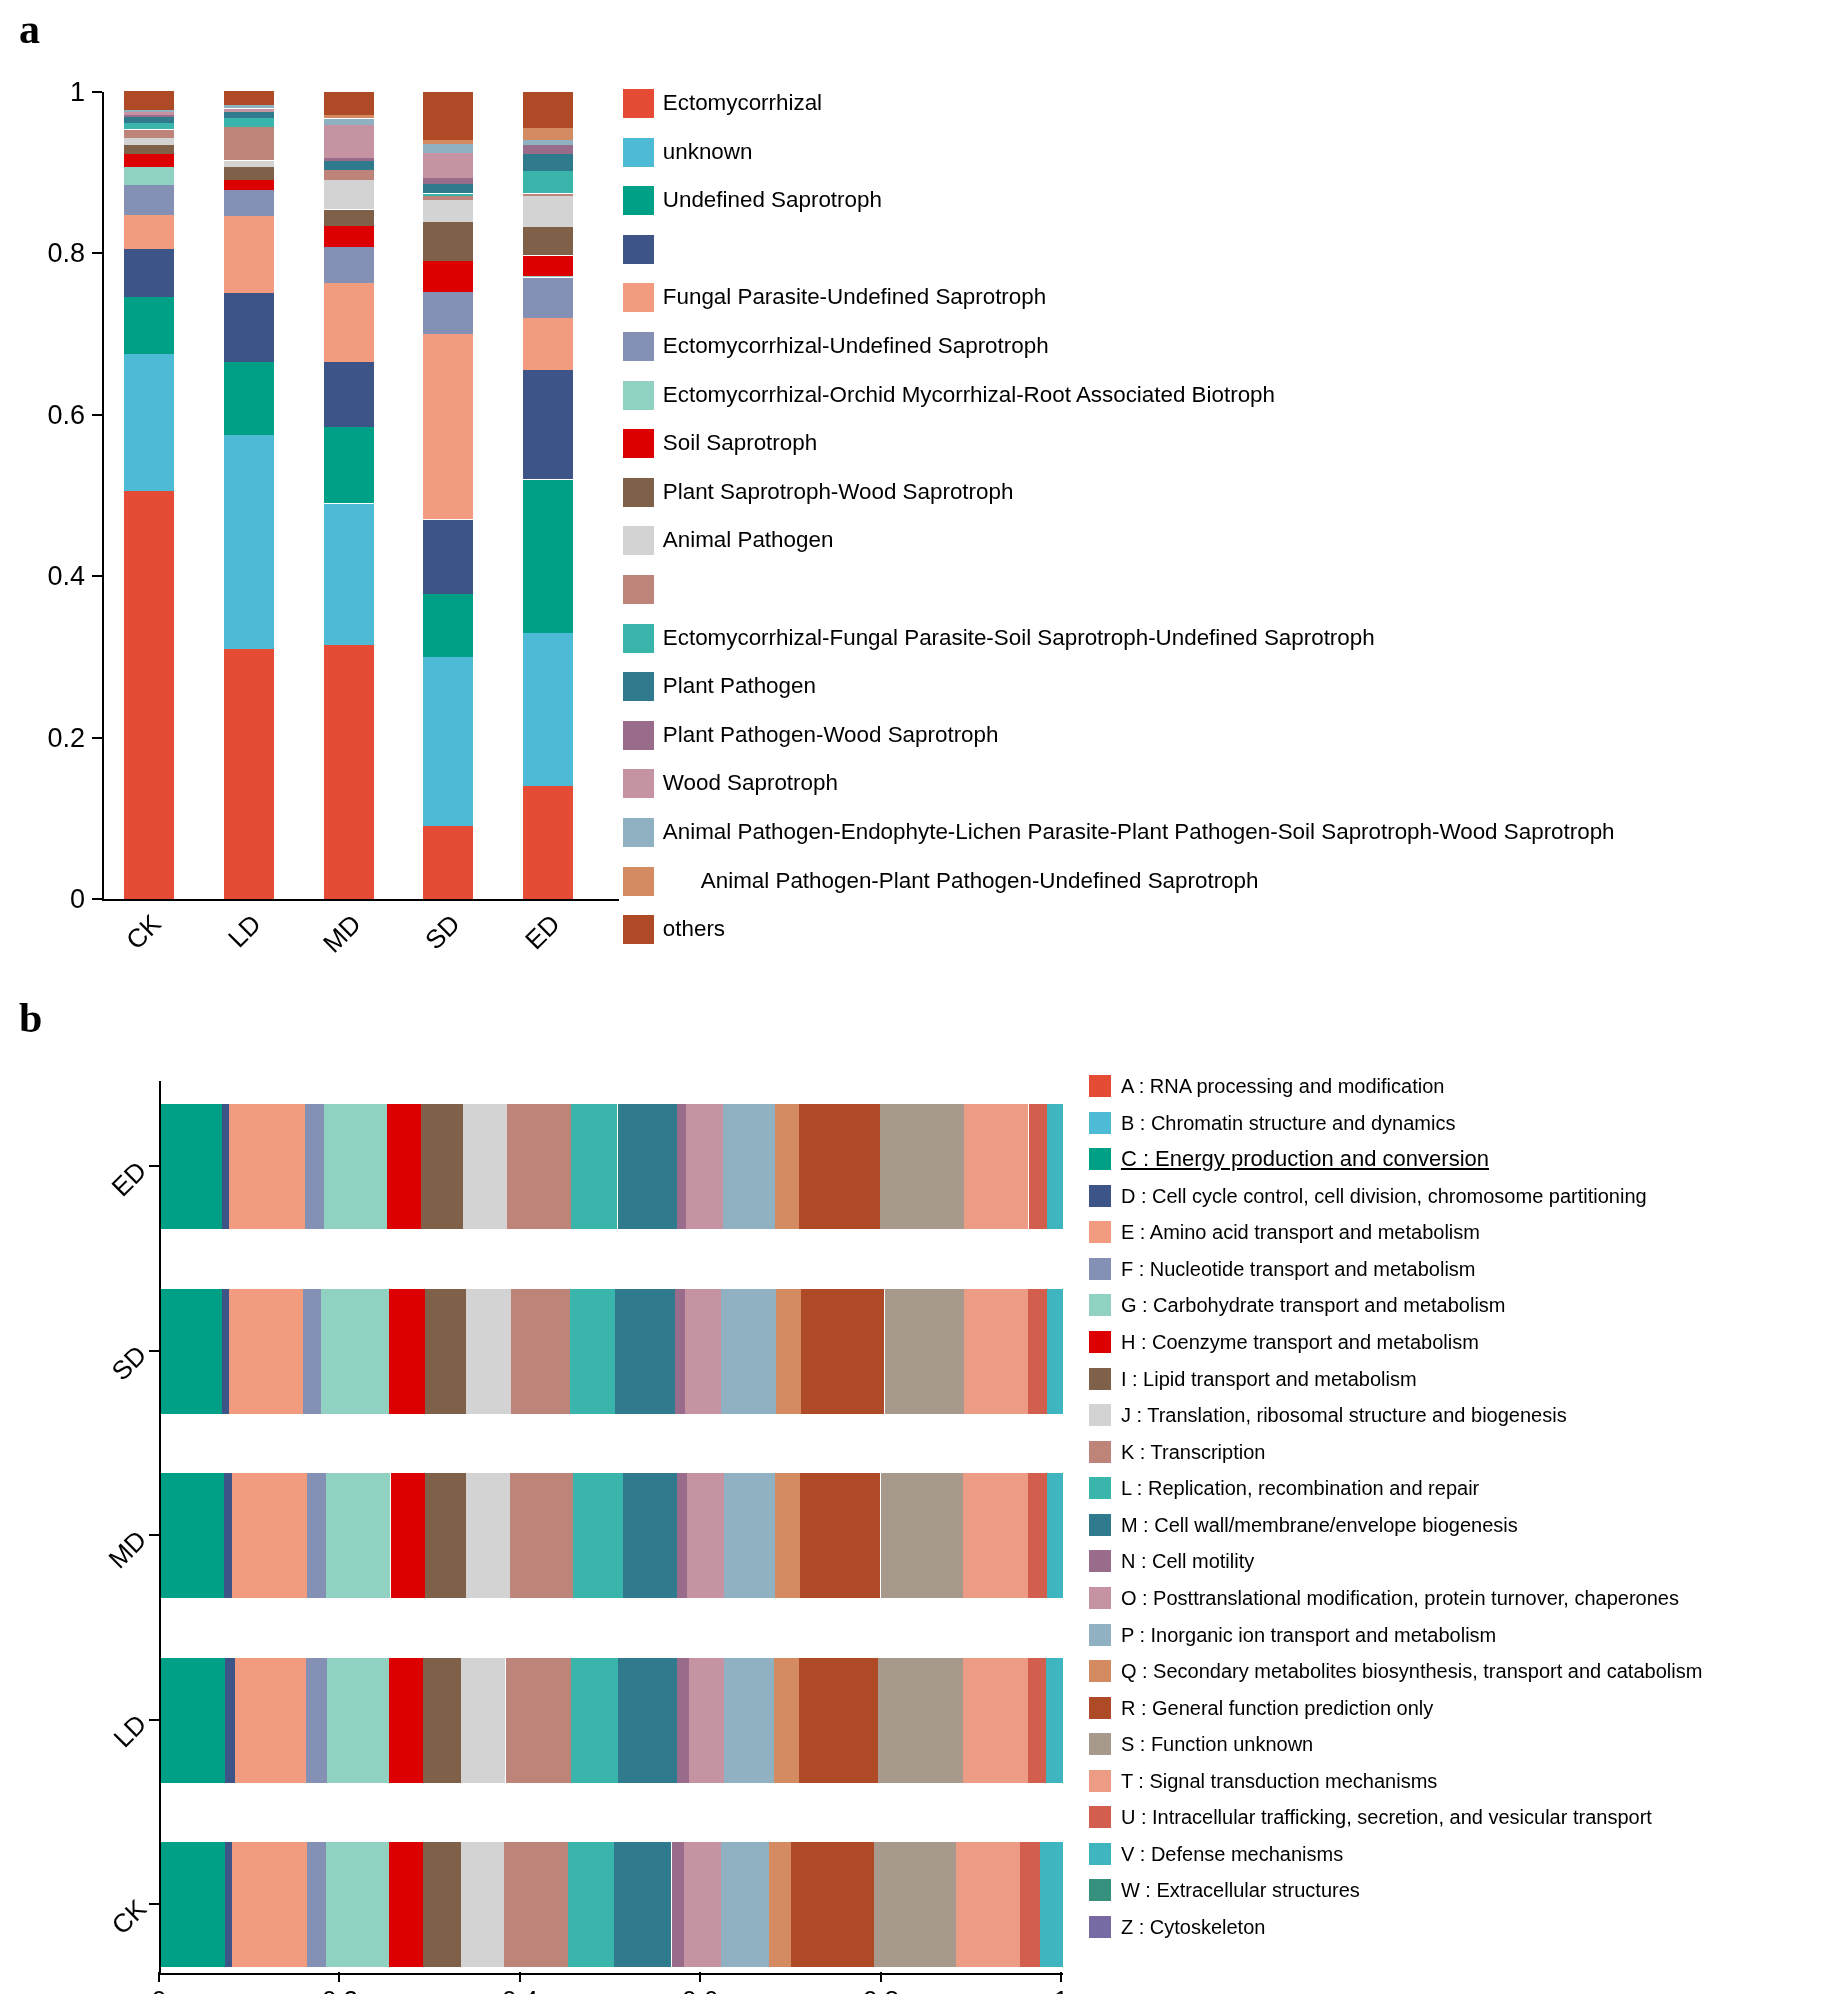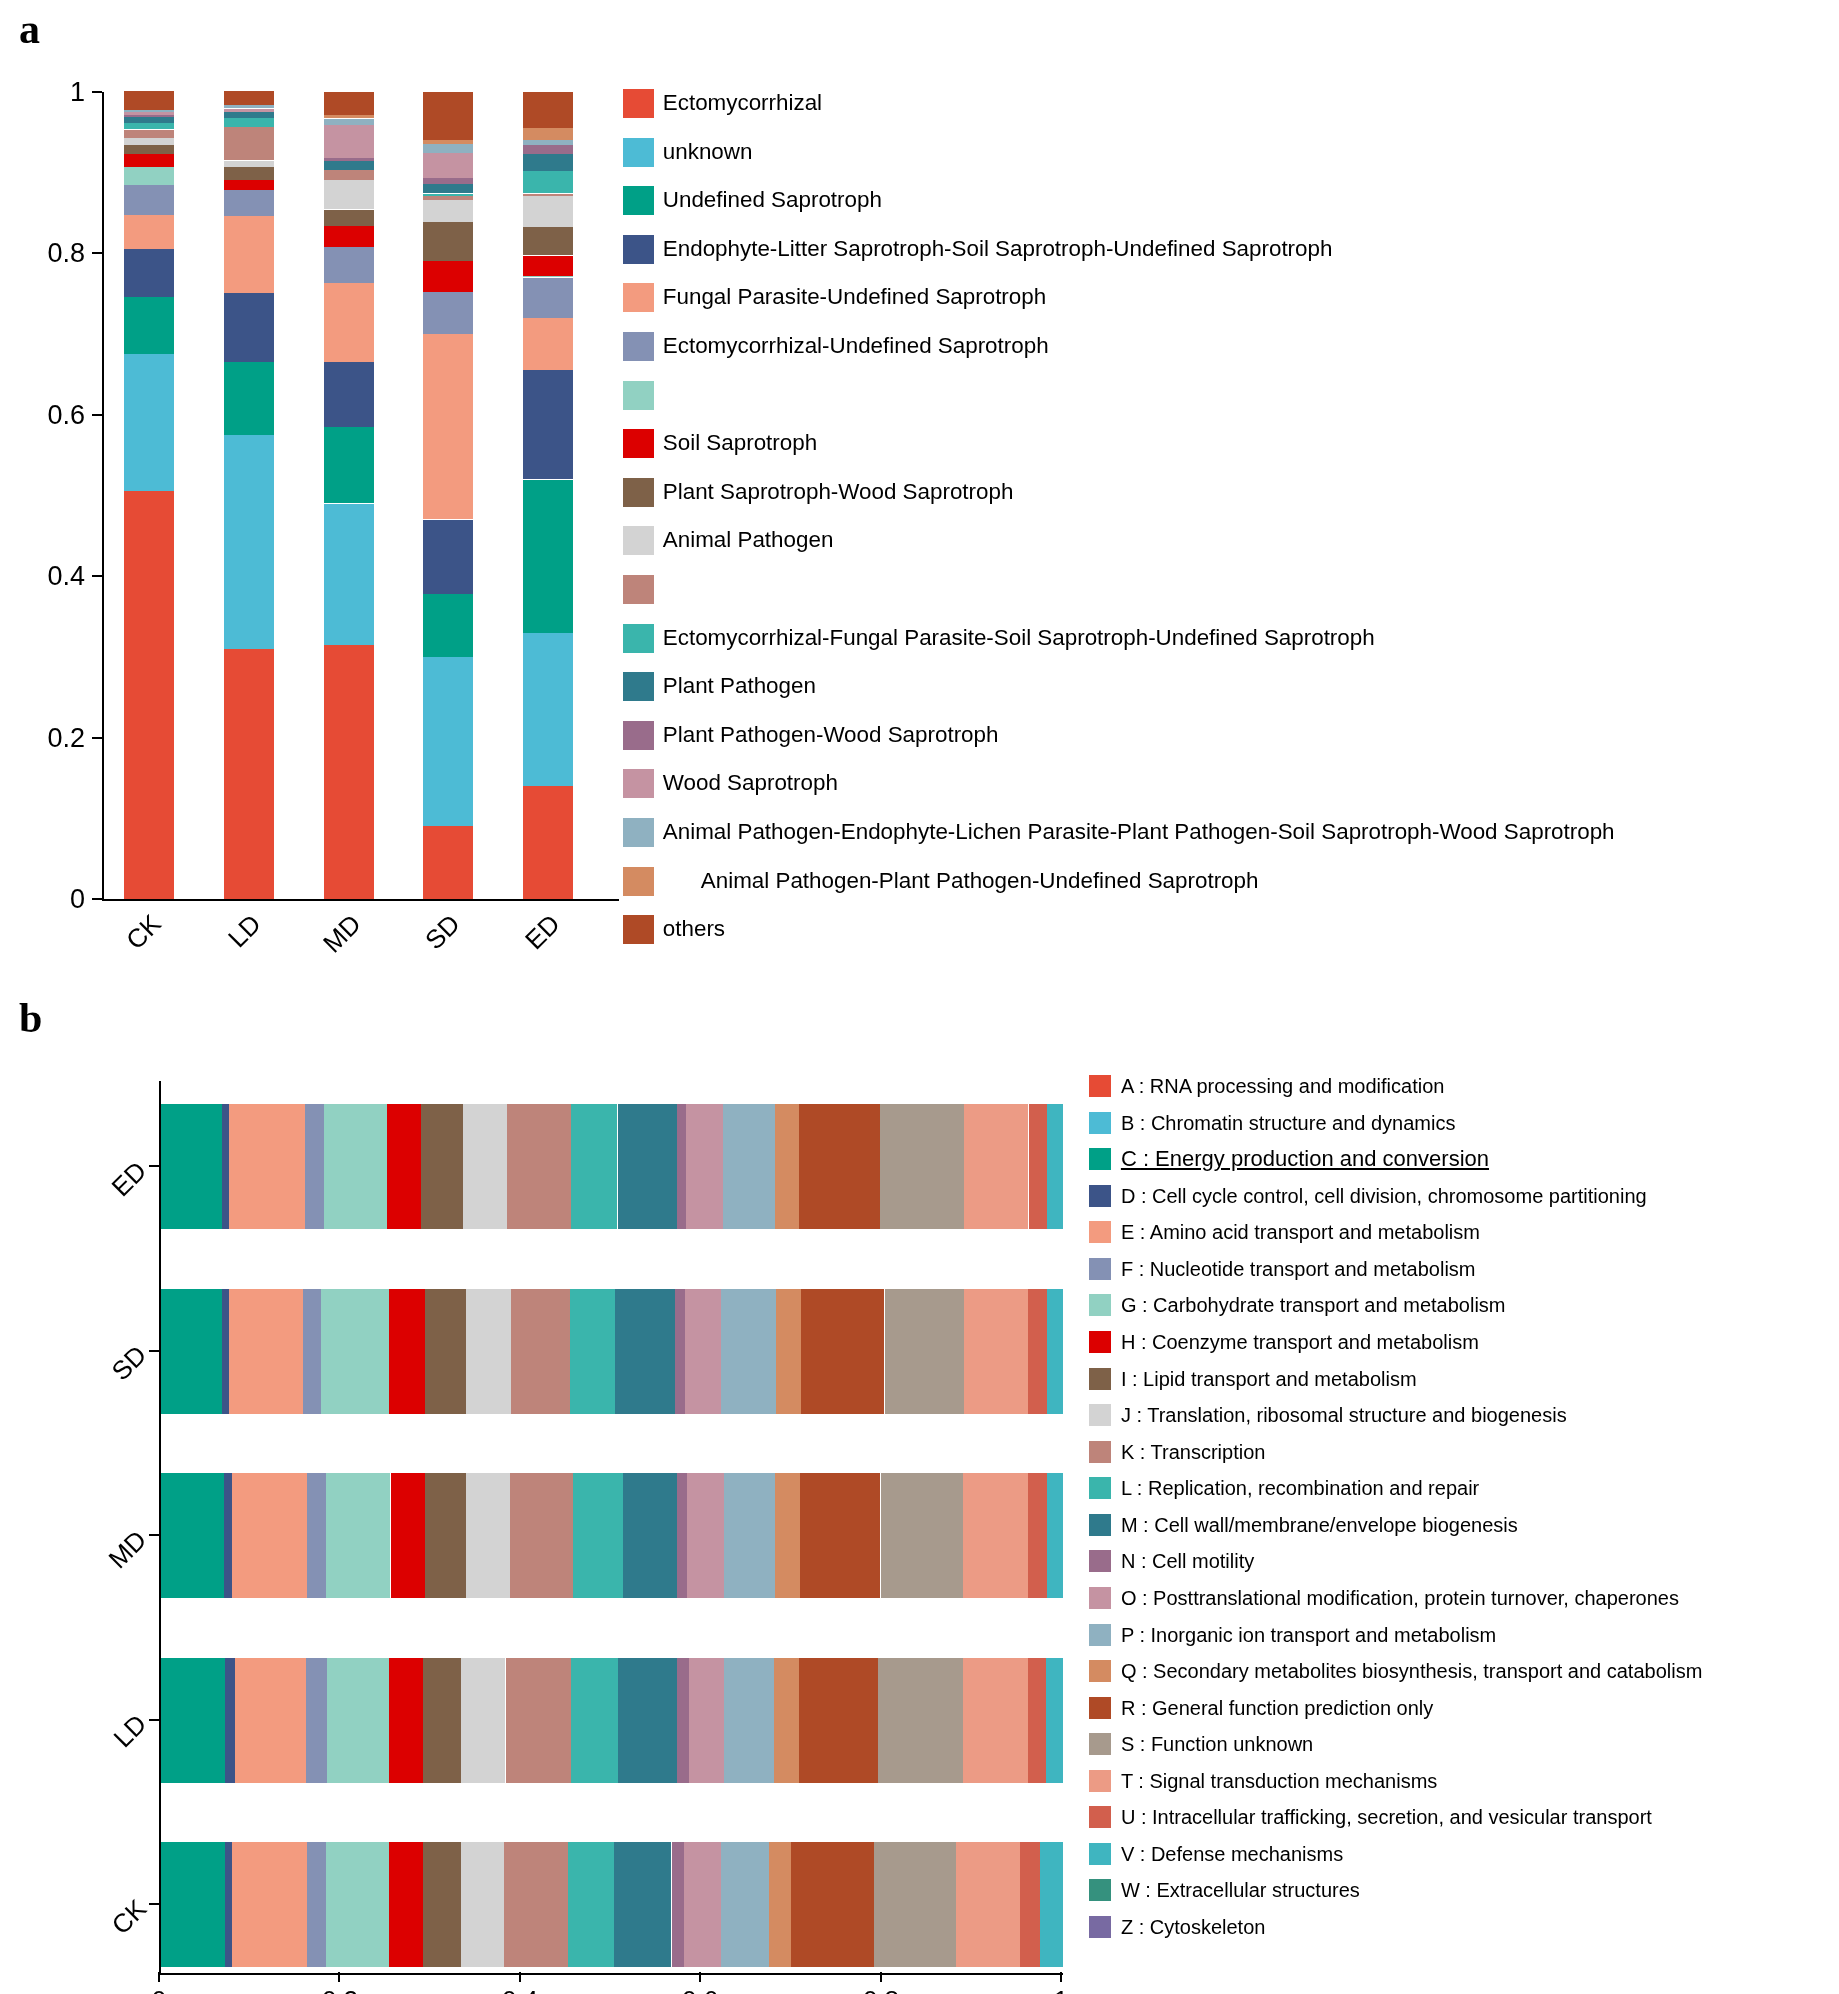--- a/index.html
+++ b/index.html
@@ -148,32 +148,32 @@
       <div class="leg-item" style="left: 0px; top: 49px; height: 28.5px;">
         <div class="leg-sw" style="width: 31px; height: 28.5px; background: rgb(77, 187, 213);"></div>
         <div class="leg-tx" style="margin-left: 8.8px; font-size: 22.4px;">unknown</div>
       </div>
       <div class="leg-item" style="left: 0px; top: 97px; height: 28.5px;">
         <div class="leg-sw" style="width: 31px; height: 28.5px; background: rgb(0, 160, 135);"></div>
         <div class="leg-tx" style="margin-left: 8.8px; font-size: 22.4px;">Undefined Saprotroph</div>
       </div>
       <div class="leg-item" style="left: 0px; top: 146px; height: 28.5px;">
         <div class="leg-sw" style="width: 31px; height: 28.5px; background: rgb(60, 84, 136);"></div>
-        <div class="leg-tx" style="margin-left: 8.8px; font-size: 22.4px;">Endophyte-Litter Saprotroph-Soil Saprotroph-Undefined Saprotroph</div>
       </div>
       <div class="leg-item" style="left: 0px; top: 194px; height: 28.5px;">
         <div class="leg-sw" style="width: 31px; height: 28.5px; background: rgb(243, 155, 127);"></div>
         <div class="leg-tx" style="margin-left: 8.8px; font-size: 22.4px;">Fungal Parasite-Undefined Saprotroph</div>
       </div>
       <div class="leg-item" style="left: 0px; top: 243px; height: 28.5px;">
         <div class="leg-sw" style="width: 31px; height: 28.5px; background: rgb(132, 145, 180);"></div>
         <div class="leg-tx" style="margin-left: 8.8px; font-size: 22.4px;">Ectomycorrhizal-Undefined Saprotroph</div>
       </div>
       <div class="leg-item" style="left: 0px; top: 292px; height: 28.5px;">
         <div class="leg-sw" style="width: 31px; height: 28.5px; background: rgb(145, 209, 194);"></div>
+        <div class="leg-tx" style="margin-left: 8.8px; font-size: 22.4px;">Ectomycorrhizal-Orchid Mycorrhizal-Root Associated Biotroph</div>
       </div>
       <div class="leg-item" style="left: 0px; top: 340px; height: 28.5px;">
         <div class="leg-sw" style="width: 31px; height: 28.5px; background: rgb(220, 0, 0);"></div>
         <div class="leg-tx" style="margin-left: 8.8px; font-size: 22.4px;">Soil Saprotroph</div>
       </div>
       <div class="leg-item" style="left: 0px; top: 389px; height: 28.5px;">
         <div class="leg-sw" style="width: 31px; height: 28.5px; background: rgb(126, 97, 72);"></div>
         <div class="leg-tx" style="margin-left: 8.8px; font-size: 22.4px;">Plant Saprotroph-Wood Saprotroph</div>
       </div>
       <div class="leg-item" style="left: 0px; top: 437px; height: 28.5px;">

